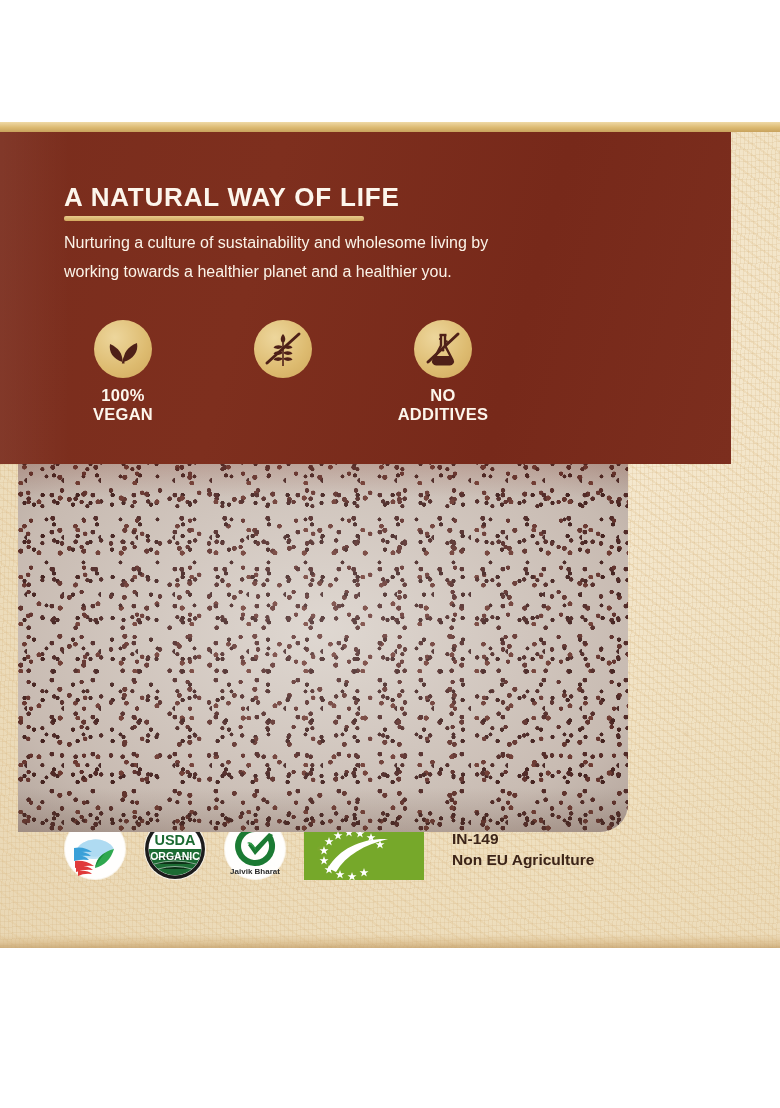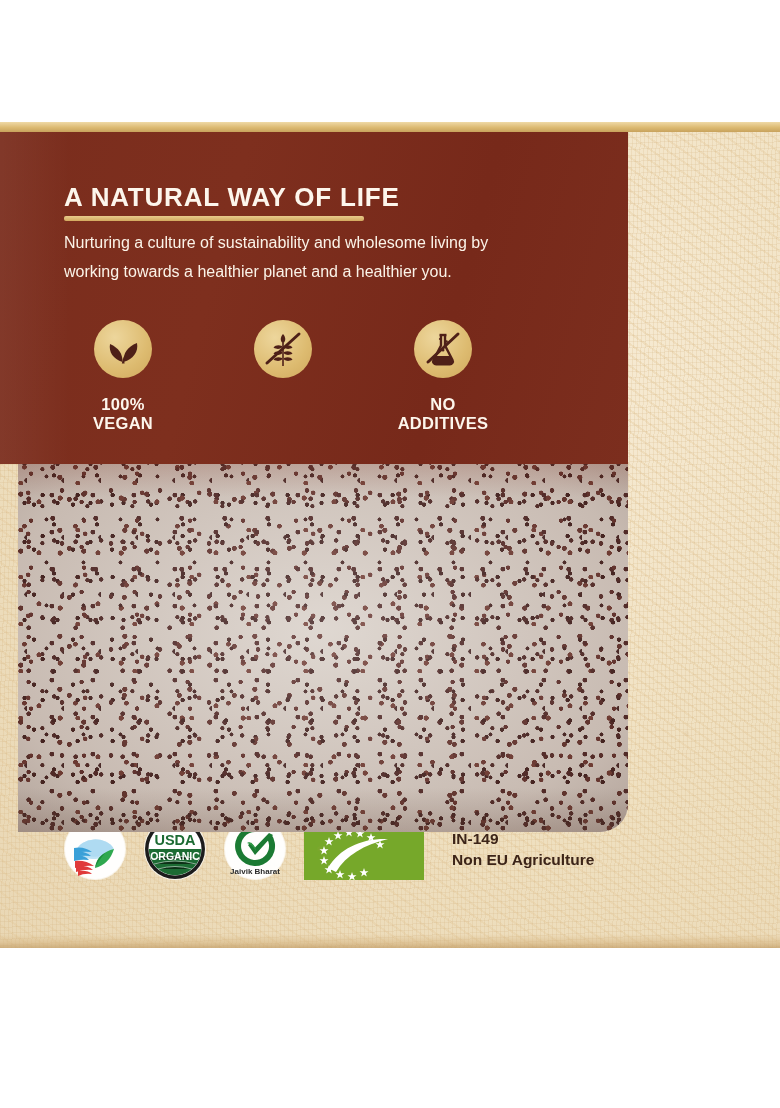--- a/index.html
+++ b/index.html
@@ -62,21 +62,21 @@
     background: linear-gradient(to bottom, #ecd49b 0%, #d9b76c 50%, #c9a košar 100%);
     background: linear-gradient(to bottom, #efd9a6 0%, #dcba72 55%, #c8a25c 100%);
     z-index: 3;
   }
 
   
   .brown-panel {
     position: absolute;
     left: 0;
     top: 10px;
-    width: 628px;
+    width: 731px;
     height: 332px;
     background: linear-gradient(105deg, #7a2d1d 0%, #7e2f1e 35%, #77291a 70%, #7c2e1e 100%);
     z-index: 2;
   }
   .brown-panel::before {
     content: "";
     position: absolute;
     left: 0; top: 0; bottom: 0;
     width: 70px;
     background: linear-gradient(to right, rgba(255,255,255,.055), rgba(255,255,255,0));
@@ -129,21 +129,21 @@
     height: 58px;
     margin: 0 auto;
     border-radius: 50%;
     background: radial-gradient(circle at 36% 30%, #ecd294 0%, #ddba6d 58%, #cfa košar 100%);
     background: radial-gradient(circle at 36% 30%, #edd69c 0%, #ddbb70 60%, #cfa85c 100%);
     display: flex;
     align-items: center;
     justify-content: center;
   }
   .badge-label {
-    margin-top: 17px;
+    margin-top: 8px;
     color: #fdf6ec;
     font-size: 16.5px;
     font-weight: bold;
     line-height: 19px;
     letter-spacing: .3px;
     white-space: pre-line;
   }
 
   
   .photo-window {

